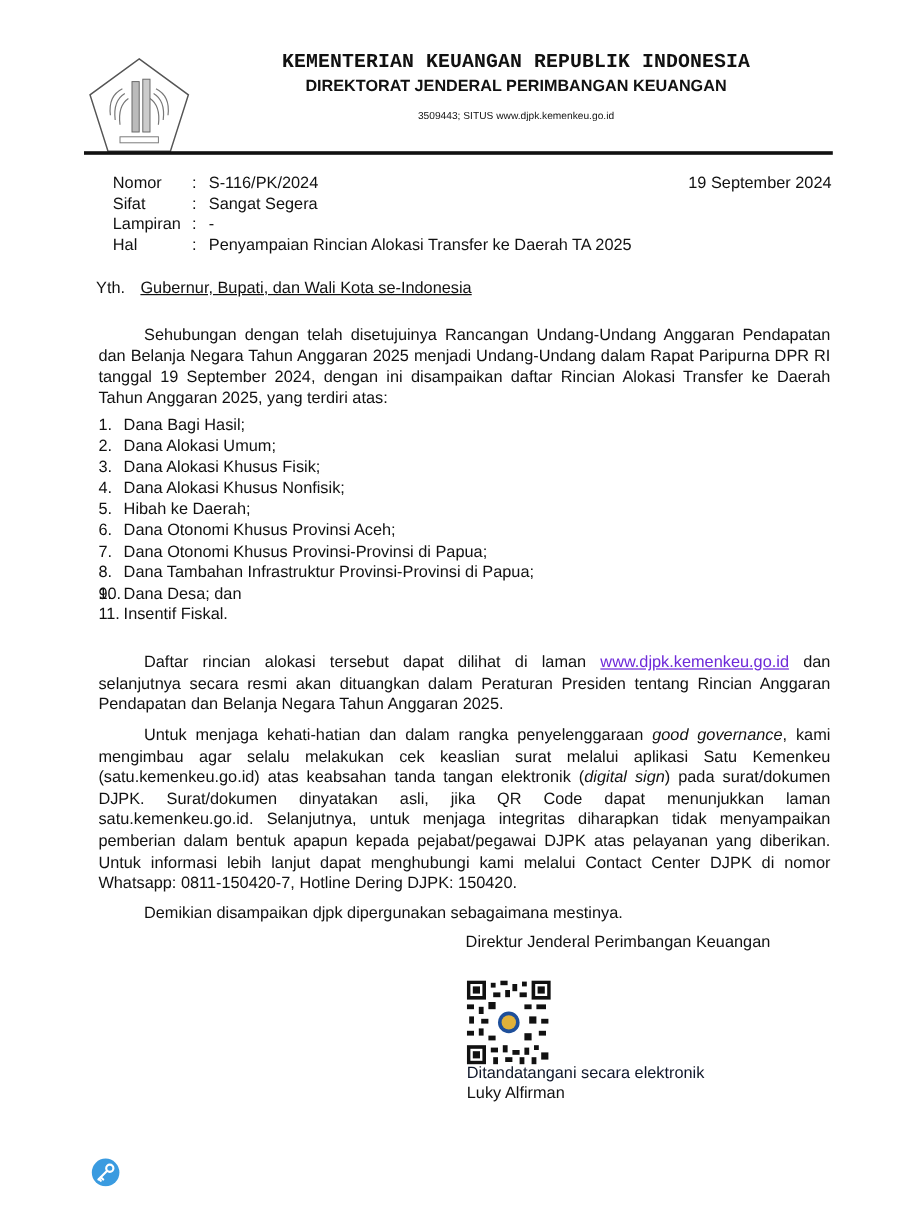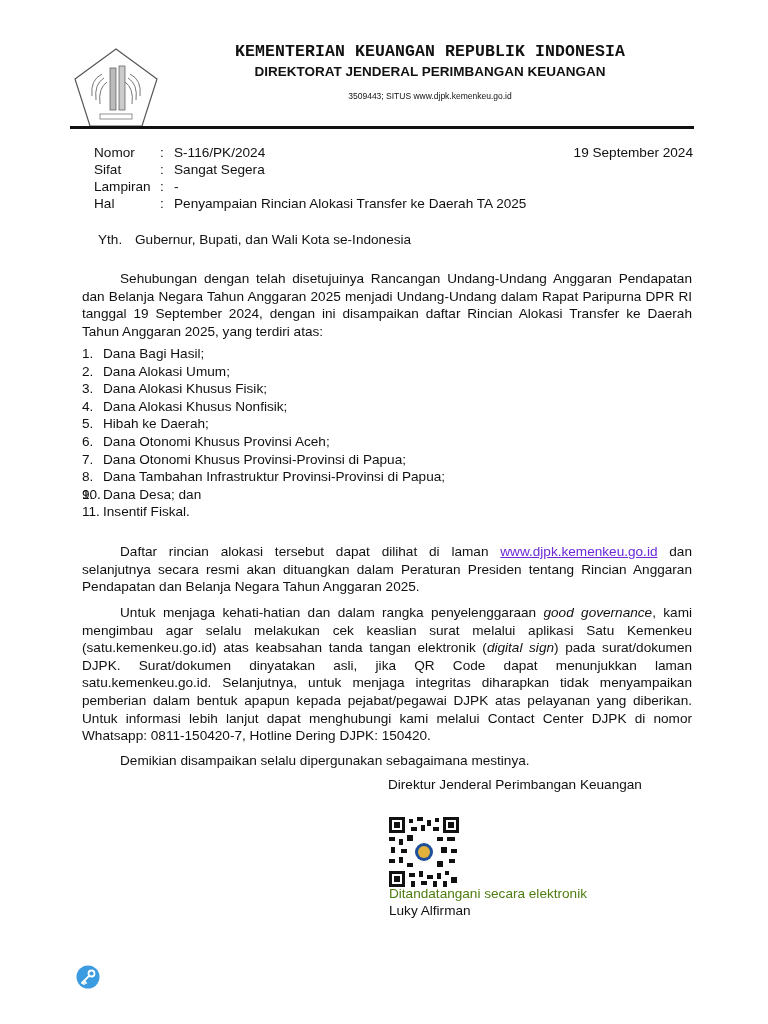--- a/index.html
+++ b/index.html
@@ -12,33 +12,33 @@
   .logo { left: 72px; top: 46px; width: 88px; height: 84px; }
   .kop-title { left: 160px; width: 540px; text-align: center; top: 42px; font-size: 16.5px; font-weight: bold; letter-spacing: 0.1px; font-family: Liberation Mono, monospace; }
   .kop-sub { left: 160px; width: 540px; text-align: center; top: 64px; font-size: 13.5px; font-weight: bold; }
   .kop-addr { left: 160px; width: 540px; text-align: center; top: 90px; font-size: 8.5px; line-height: 12px; }
   .kop-rule { left: 70px; top: 126px; width: 624px; height: 3px; background: #111; }
   .meta-row { left: 82px; height: 17px; font-size: 13.6px; }
   .meta-label { position: absolute; left: 12px; width: 78px; }
   .meta-colon { position: absolute; left: 78px; }
   .meta-value { position: absolute; left: 92px; white-space: nowrap; }
   .date { right: 75px; top: 145px; font-size: 13.6px; }
-  .yth { left: 98px; top: 232px; font-size: 13.6px; }
+  .yth { left: 80px; top: 232px; font-size: 13.6px; text-decoration: underline; }
   .yth .yth-l { display: inline-block; width: 37px; }
 
   .para { left: 82px; width: 610px; text-align: justify; font-size: 13.6px; line-height: 17.6px; }
   .para .indent { display: inline-block; width: 38px; }
   .list { left: 82px; width: 610px; margin: 0; padding: 0; list-style: none; font-size: 13.6px; line-height: 17.6px; }
   .list li { position: relative; padding-left: 21px; }
   .list li .num { position: absolute; left: 0; }
   .link { color: #6d28d9; text-decoration: underline; }
 
   .sign-title { left: 388px; top: 777px; font-size: 13.6px; }
   .qr { left: 389px; top: 817px; width: 70px; height: 70px; }
-  .esign { left: 389px; top: 886px; font-size: 13.6px; color: #4d7c0f; }
+  .esign { left: 389px; top: 886px; font-size: 13.6px; color: #0f172a; }
   .signer { left: 389px; top: 903px; font-size: 13.6px; }
   .badge { left: 76px; top: 965px; width: 24px; height: 24px; }
 </style>
 </head>
 <body>
 
 <div class="abs logo">
   <svg width="88" height="84" viewBox="0 0 88 84">
     <polygon points="44,3 85,33 70,80 18,80 3,33" fill="none" stroke="#555" stroke-width="1.2"></polygon>
     <g stroke="#777" stroke-width="1" fill="none">
@@ -107,21 +107,21 @@
 
 <div class="abs para" style="top:543px;">
   <span class="indent"></span><span>Daftar rincian alokasi tersebut dapat dilihat di laman </span><a class="link">www.djpk.kemenkeu.go.id</a><span> dan selanjutnya secara resmi akan dituangkan dalam Peraturan Presiden tentang Rincian Anggaran Pendapatan dan Belanja Negara Tahun Anggaran 2025.</span>
 </div>
 
 <div class="abs para" style="top:604px;">
   <span class="indent"></span><span>Untuk menjaga kehati-hatian dan dalam rangka penyelenggaraan </span><i>good governance</i><span>, kami mengimbau agar selalu melakukan cek keaslian surat melalui aplikasi Satu Kemenkeu (satu.kemenkeu.go.id) atas keabsahan tanda tangan elektronik (</span><i>digital sign</i><span>) pada surat/dokumen DJPK. Surat/dokumen dinyatakan asli, jika QR Code dapat menunjukkan laman satu.kemenkeu.go.id. Selanjutnya, untuk menjaga integritas diharapkan tidak menyampaikan pemberian dalam bentuk apapun kepada pejabat/pegawai DJPK atas pelayanan yang diberikan. Untuk informasi lebih lanjut dapat menghubungi kami melalui Contact Center DJPK di nomor Whatsapp: 0811-150420-7, Hotline Dering DJPK: 150420.</span>
 </div>
 
 <div class="abs para" style="top:752px;">
-  <span class="indent"></span><span>Demikian disampaikan selalu dipergunakan sebagaimana mestinya.</span>
+  <span class="indent"></span><span>Demikian disampaikan djpk dipergunakan sebagaimana mestinya.</span>
 </div>
 
 <div class="abs sign-title">Direktur Jenderal Perimbangan Keuangan</div>
 <div class="abs qr">
   <svg width="70" height="70" viewBox="0 0 70 70">
     <rect width="70" height="70" fill="#fff"></rect>
     <g fill="#111">
       <rect x="0" y="0" width="16" height="16"></rect>
         <rect x="54" y="0" width="16" height="16"></rect>
         <rect x="0" y="54" width="16" height="16"></rect>

